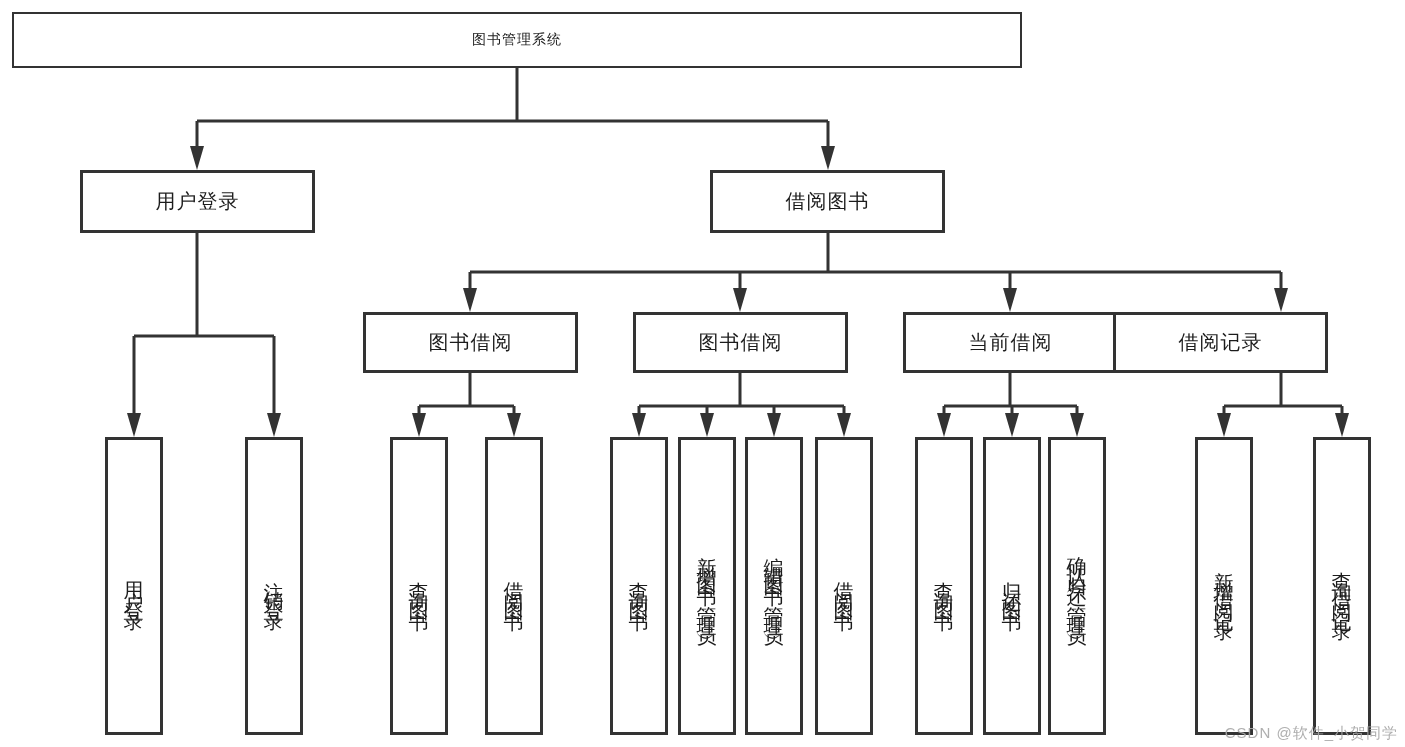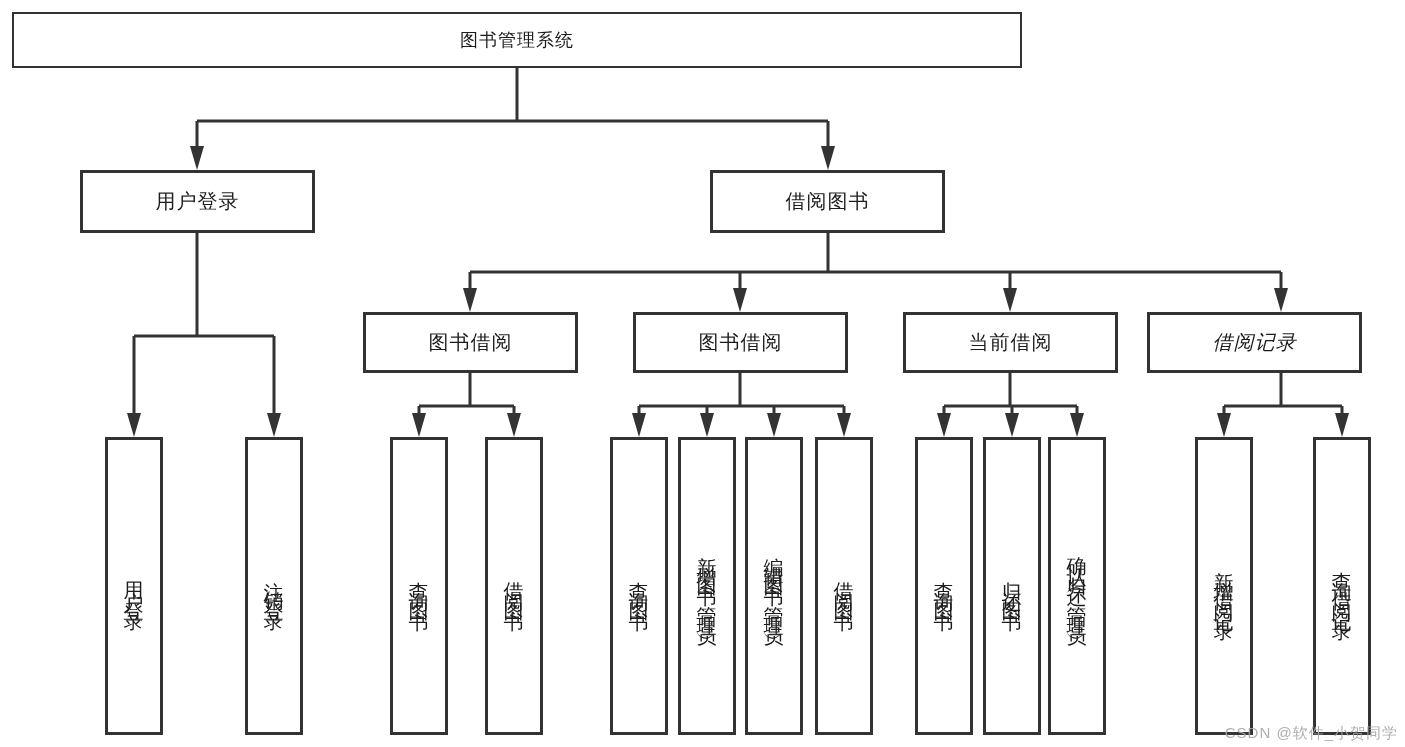--- a/index.html
+++ b/index.html
@@ -36,21 +36,21 @@
     justify-content: center;
     color: #1c1c1c;
     font-size: 20px;
     letter-spacing: 1px;
     z-index: 1;
   }
   .node.root {
     left: 12px; top: 12px;
     width: 1010px; height: 56px;
     border-width: 2.5px;
-    font-size: 18px;
+    font-size: 14px;
   }
   .node.branch { width: 235px; height: 63px; top: 170px; }
   .node.module { width: 215px; height: 61px; top: 312px; }
   .node.leaf {
     width: 58px; height: 298px; top: 437px;
     writing-mode: vertical-rl;
     letter-spacing: 10px;
     font-size: 20px;
     line-height: 1;
   }
@@ -134,21 +134,21 @@
 
   <div class="node module" style="left:363px;">
     <span>图书借阅</span>
   </div>
   <div class="node module" style="left:633px;">
     <span>图书借阅</span>
   </div>
   <div class="node module" style="left:903px;">
     <span>当前借阅</span>
   </div>
-  <div class="node module" style="left:1147px;font-style:italic;">
+  <div class="node module" style="left:1113px;">
     <span>借阅记录</span>
   </div>
 
   <div class="node leaf" style="left:105px;">
     <span>用户登录</span>
   </div>
   <div class="node leaf" style="left:245px;">
     <span>注销登录</span>
   </div>
 

